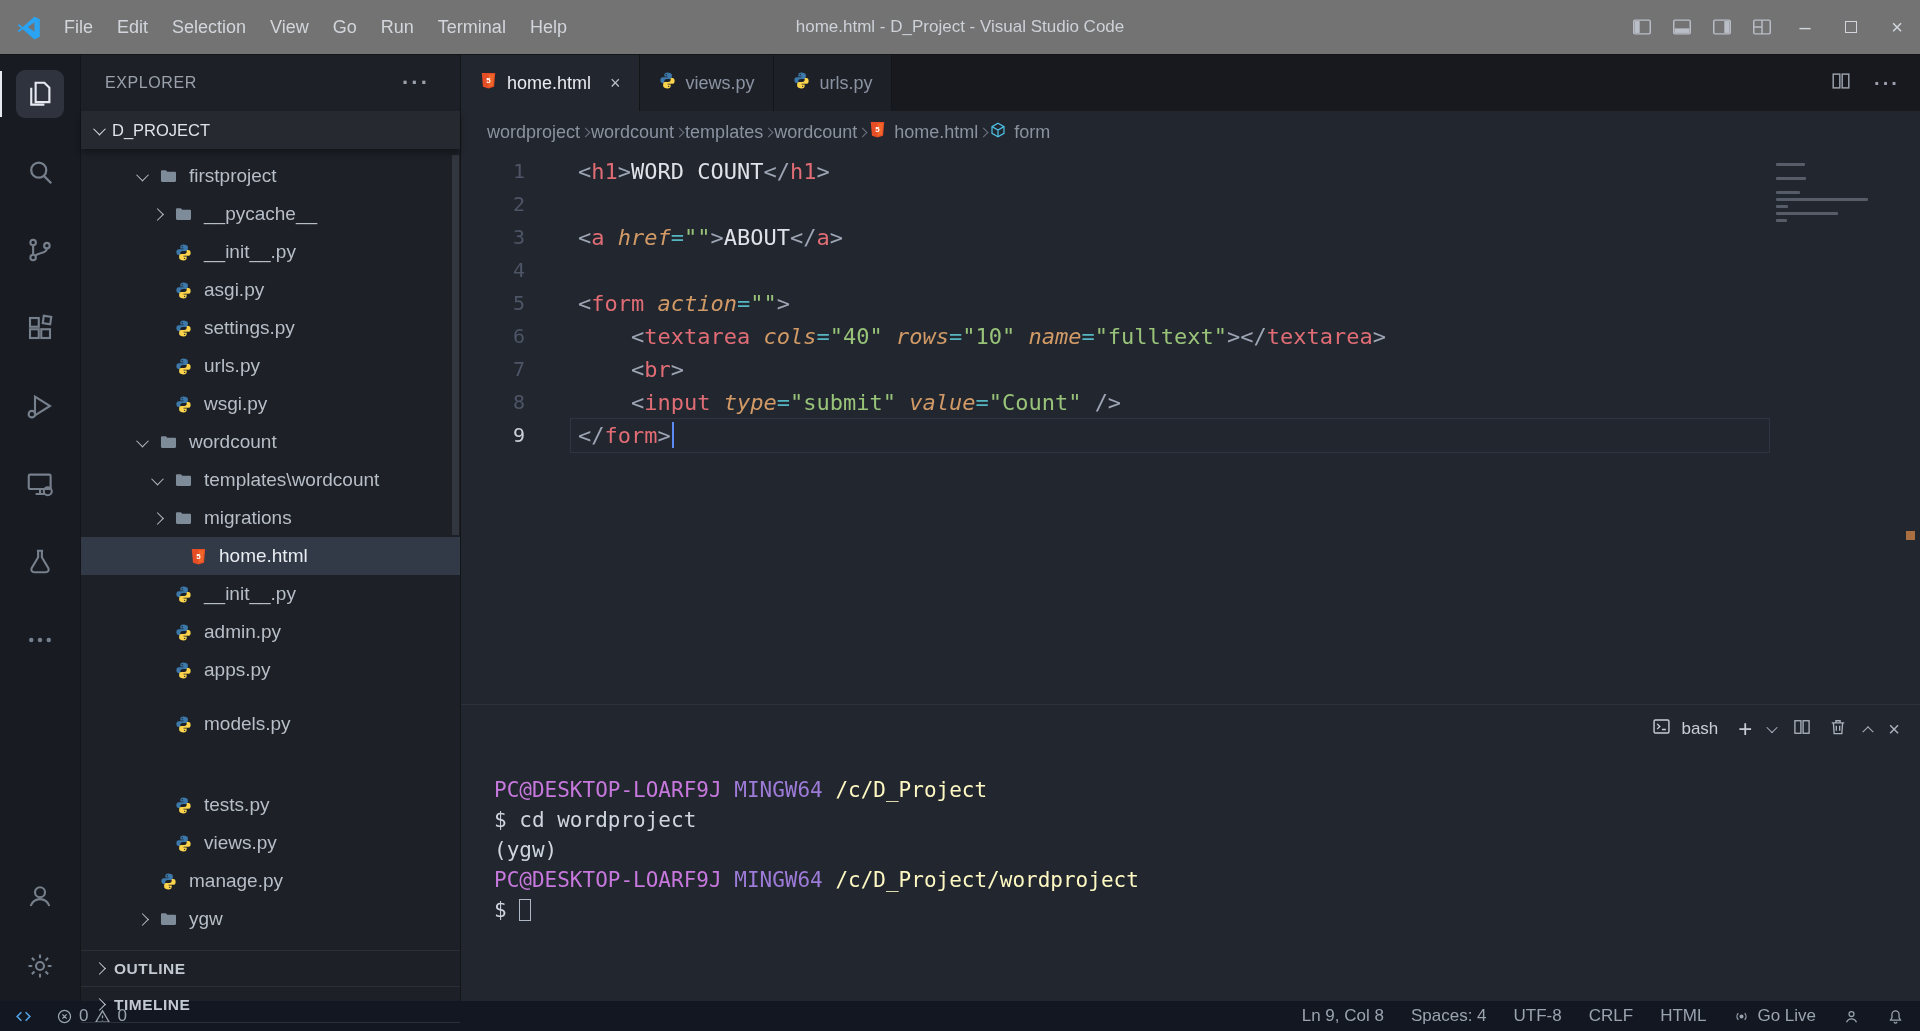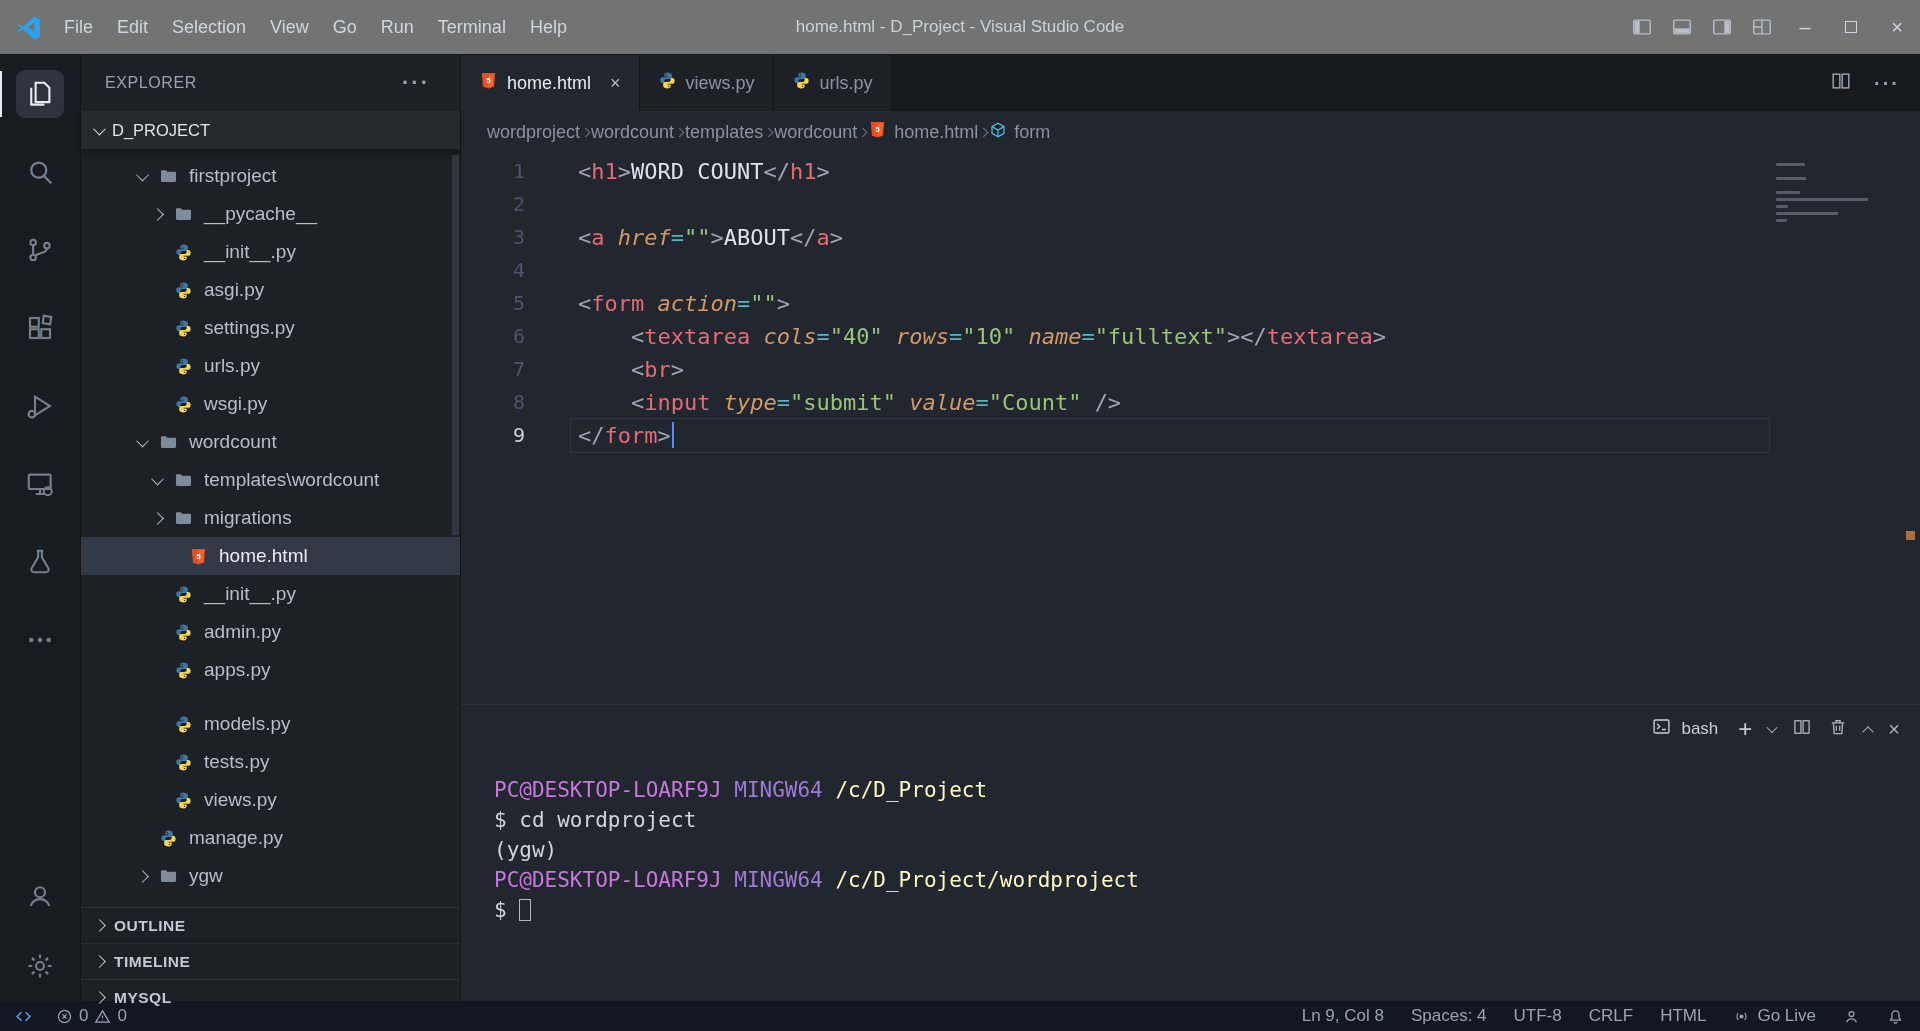--- a/index.html
+++ b/index.html
@@ -409,21 +409,21 @@
           <div class="tree-row" style="padding-left: 63px; margin-top: 16px;">
             <span class="chev-box"></span>
             <span class="icon-box">
               <svg width="19" height="19" viewBox="0 0 24 24">
                 <path fill="#3c78aa" d="M11.9 2C9.2 2 8 3.2 8 4.9V7h4v.8H5.9C4 7.8 3 9.1 3 11.4c0 2.3 1 3.7 2.9 3.7H8v-2.3C8 11 9.3 10 11 10h4c1.4 0 2.5-1.2 2.5-2.6V4.9C17.5 3.2 14.6 2 11.9 2zm-1.4 1.7a.9.9 0 1 1 0 1.8.9.9 0 0 1 0-1.8z"></path>
                 <path fill="#fcd44c" d="M12.1 22c2.7 0 3.9-1.2 3.9-2.9V17h-4v-.8h6.1c1.9 0 2.9-1.3 2.9-3.6 0-2.3-1-3.7-2.9-3.7H16v2.3c0 1.8-1.3 2.8-3 2.8H9c-1.4 0-2.5 1.2-2.5 2.6v2.5C6.5 20.8 9.4 22 12.1 22zm1.4-1.7a.9.9 0 1 1 0-1.8.9.9 0 0 1 0 1.8z"></path>
               </svg>
             </span>
             <span>models.py</span>
           </div>
-          <div class="tree-row" style="padding-left: 63px;">
+          <div class="tree-row" style="padding-left: 63px; margin-top: 43px;">
             <span class="chev-box"></span>
             <span class="icon-box">
               <svg width="19" height="19" viewBox="0 0 24 24">
                 <path fill="#3c78aa" d="M11.9 2C9.2 2 8 3.2 8 4.9V7h4v.8H5.9C4 7.8 3 9.1 3 11.4c0 2.3 1 3.7 2.9 3.7H8v-2.3C8 11 9.3 10 11 10h4c1.4 0 2.5-1.2 2.5-2.6V4.9C17.5 3.2 14.6 2 11.9 2zm-1.4 1.7a.9.9 0 1 1 0 1.8.9.9 0 0 1 0-1.8z"></path>
                 <path fill="#fcd44c" d="M12.1 22c2.7 0 3.9-1.2 3.9-2.9V17h-4v-.8h6.1c1.9 0 2.9-1.3 2.9-3.6 0-2.3-1-3.7-2.9-3.7H16v2.3c0 1.8-1.3 2.8-3 2.8H9c-1.4 0-2.5 1.2-2.5 2.6v2.5C6.5 20.8 9.4 22 12.1 22zm1.4-1.7a.9.9 0 1 1 0-1.8.9.9 0 0 1 0 1.8z"></path>
               </svg>
             </span>
             <span>tests.py</span>
           </div>
           <div class="tree-row" style="padding-left: 63px;">

